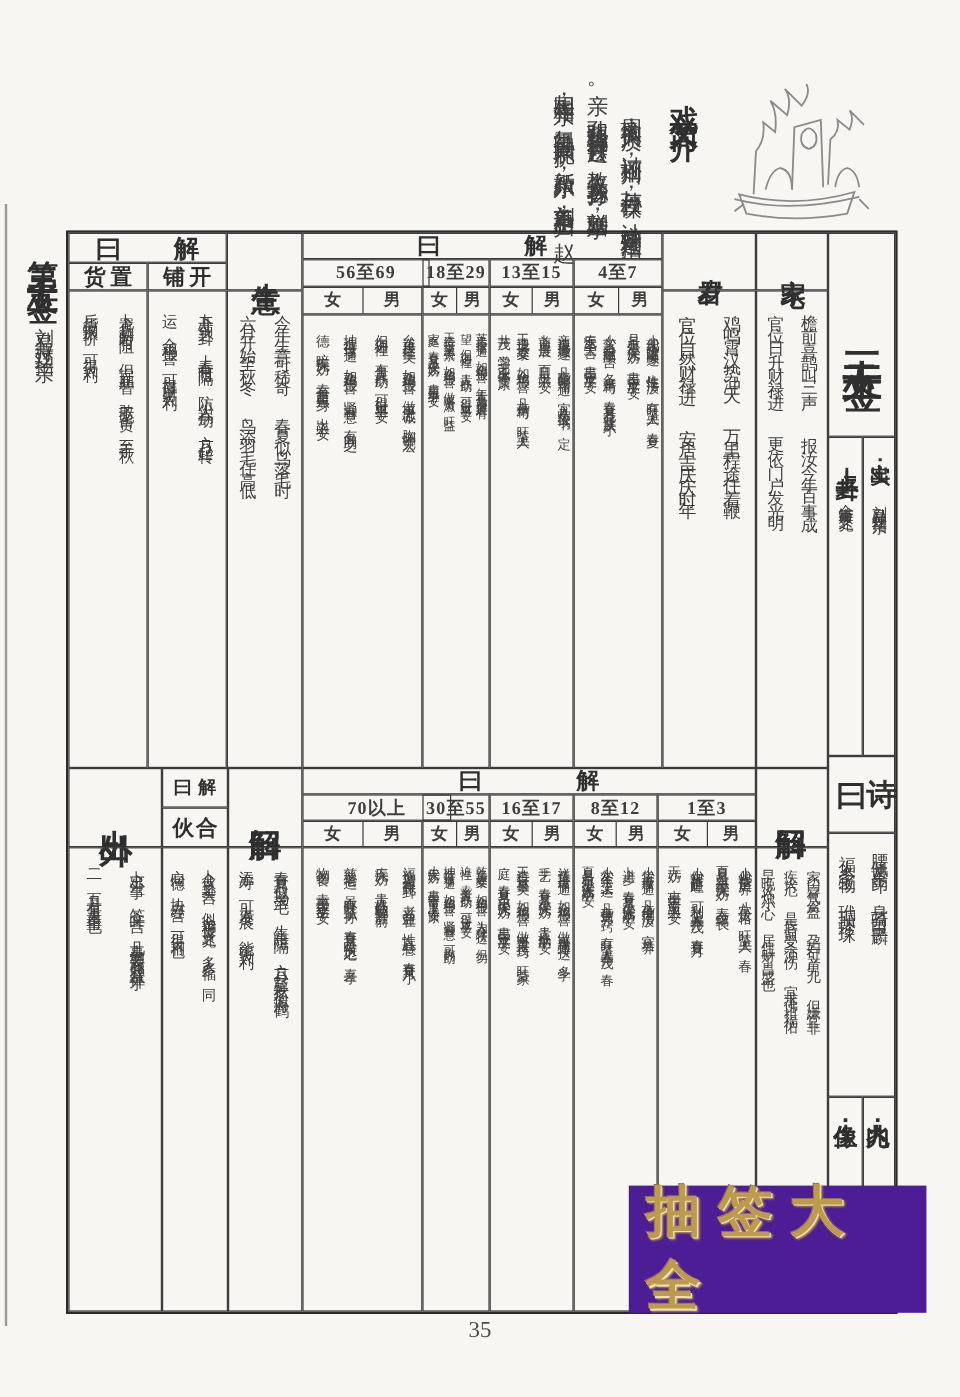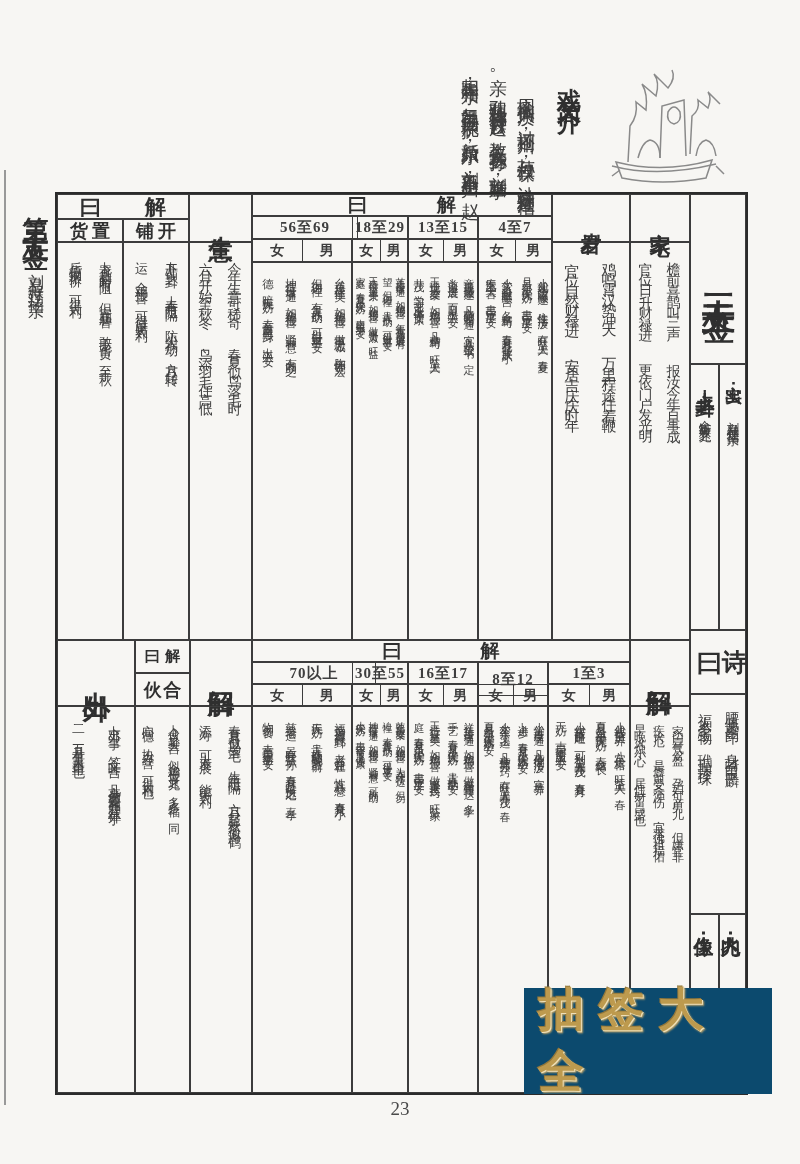--- a/index.html
+++ b/index.html
@@ -17,21 +17,21 @@
   .gender .g-m{border-left:1px solid #3c3c3c;}
   .agec{display:flex;flex-direction:row-reverse;padding-top:6px;}
   .half{flex:1;overflow:hidden;}
   .a-xl{font-size:11.5px;line-height:23px;letter-spacing:2.5px;}
   .a-l{font-size:11.5px;line-height:19px;letter-spacing:2.5px;}
   .a-m{font-size:11px;line-height:16px;letter-spacing:2.5px;}
   .a-s{font-size:10px;line-height:13px;letter-spacing:2px;}
   .vhdr{display:flex;align-items:center;justify-content:center;}
   .frame{border:2px solid #2b2b2b;}
   .content{padding:8px 2px 0 0;overflow:hidden;}
-  #watermark{background:#0c4a6e;display:flex;align-items:center;justify-content:center;z-index:6;}
+  #watermark{background:#4c1d95;display:flex;align-items:center;justify-content:center;z-index:6;}
   #watermark .wm{font-size:46px;font-weight:700;letter-spacing:14px;color:#bd9a4e;
      text-shadow:1px 1px 0 #efe0b8,-1px -1px 0 #93773a,2px 2px 2px #c6a96b;padding-left:14px;}
   .ink{color:#3e3e3e;}
 </style>
 </head>
 <body>
 
 <div id="page">
 
   <div class="abs" style="left:4px;top:170px;width:2px;height:935px;background:#999;"></div>
@@ -196,21 +196,21 @@
 添寿　可大发展　能得大利</div>
 
   <div class="abs cell hdr chars" style="left:252px;top:640px;width:378px;height:22px;font-size:19px;padding:0 90px;">
       <span>解</span>
       <span>曰</span>
     </div>
 
   <div class="abs cell hdr-num" style="left:252px;top:662px;width:124px;height:22px;">70以上</div>
   <div class="abs cell hdr-num" style="left:352px;top:662px;width:56px;height:22px;text-align:center;">30至55</div>
   <div class="abs cell hdr-num" style="left:408px;top:662px;width:70px;height:22px;">16至17</div>
-  <div class="abs cell hdr-num" style="left:478px;top:662px;width:70px;height:34px;">8至12</div>
+  <div class="abs cell hdr-num" style="left:478px;top:662px;width:70px;height:22px;">8至12</div>
   <div class="abs cell hdr-num" style="left:548px;top:662px;width:82px;height:22px;">1至3</div>
 
   <div class="abs cell gender" style="left:252px;top:684px;width:100px;height:22px;">
     <span class="g-f">女</span>
       <span class="g-m">男</span>
   </div>
   <div class="abs cell gender" style="left:352px;top:684px;width:56px;height:22px;">
     <span class="g-f">女</span>
       <span class="g-m">男</span>
   </div>
@@ -262,15 +262,15 @@
     <span class="v hdr" style="font-size:26px;letter-spacing:3px;">解曰</span>
   </div>
   <div class="abs cell v vl content" style="left:630px;top:706px;width:60px;height:387px;font-size:12px;line-height:19px;letter-spacing:6px;">家门喜气盈盈　孕妇可产男儿　但嫌官非
 疾火厄　是唇前受杀冲伤　宜求佛祖福佑
 早晚火烛小心　居住财丁昌盛也</div>
 
   <div class="abs" id="watermark" style="left:524px;top:988px;width:248px;height:106px;">
     <span class="wm">抽签大全</span>
   </div>
 
-  <div class="abs" style="left:370px;top:1098px;width:60px;height:24px;text-align:center;font-size:19px;color:#4a4a4a;">23</div>
+  <div class="abs" style="left:370px;top:1098px;width:60px;height:24px;text-align:center;font-size:19px;color:#4a4a4a;">35</div>
 
 </div>
 
 </body></html>

